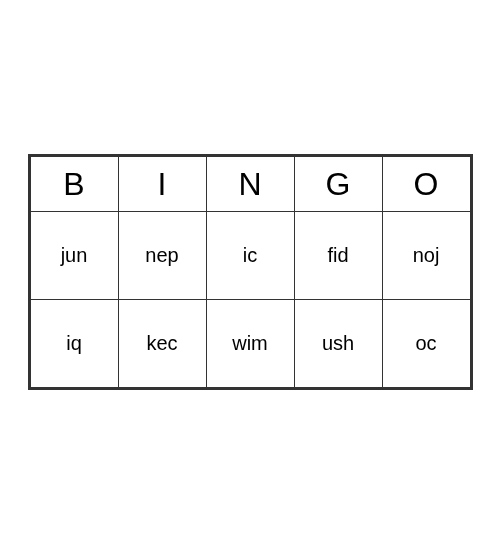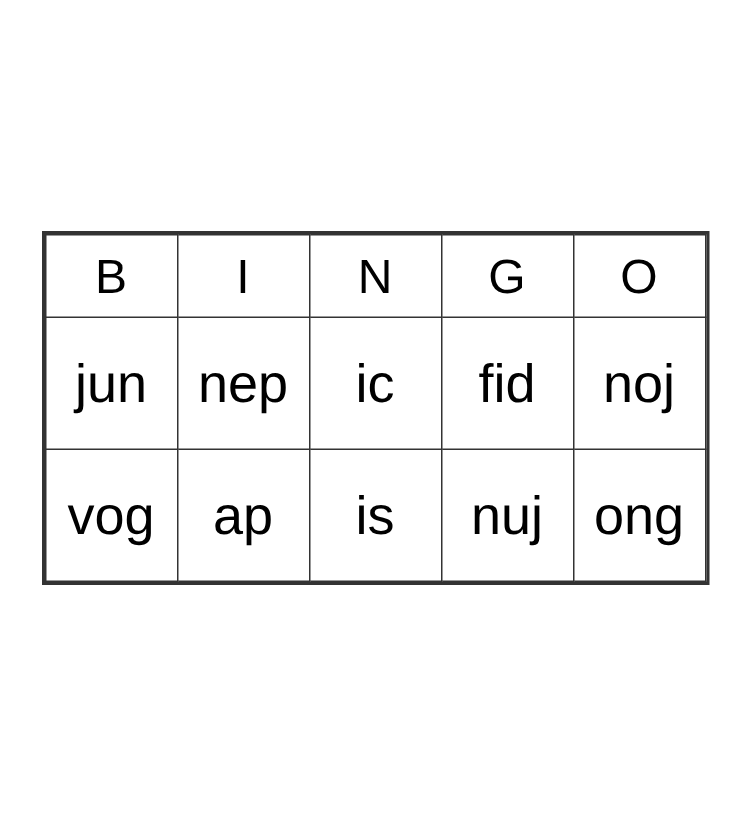--- a/index.html
+++ b/index.html
@@ -27,21 +27,21 @@
       border-collapse: collapse;
     }
 
     .bingo-table td,
     .bingo-table th {
       width: 88px;
       height: 88px;
       border: 1.5px solid #333;
       text-align: center;
       vertical-align: middle;
-      font-size: 36px;
+      font-size: 20px;
     }
 
     .bingo-table th {
       height: 55px;
       font-weight: normal;
       font-size: 32px;
     }
   </style>
 </head>
 <body>
@@ -59,21 +59,21 @@
     </thead>
     <tbody id="bingo-body">
     <tr>
           <td>jun</td>
           <td>nep</td>
           <td>ic</td>
           <td>fid</td>
           <td>noj</td>
         </tr>
         <tr>
-          <td>vog</td>
-          <td>ap</td>
-          <td>is</td>
-          <td>nuj</td>
-          <td>ong</td>
+          <td>iq</td>
+          <td>kec</td>
+          <td>wim</td>
+          <td>ush</td>
+          <td>oc</td>
         </tr>
       </tbody>
   </table>
 </div>
 
 </body></html>

